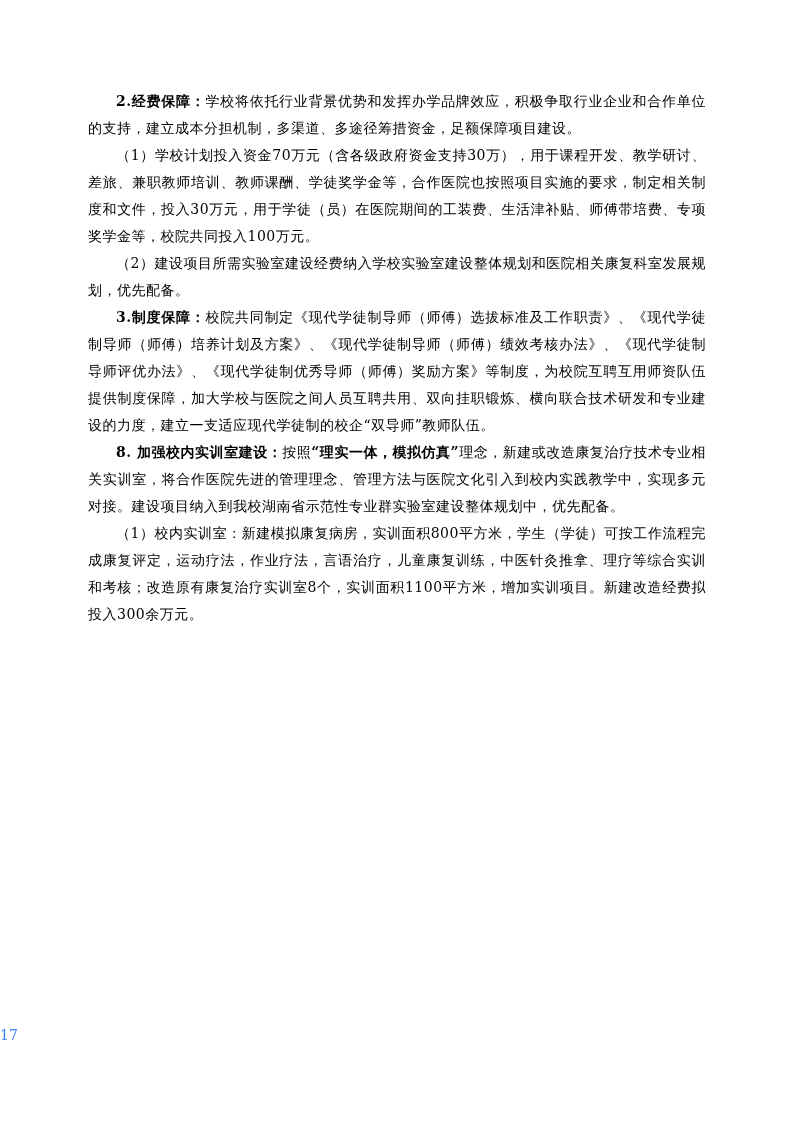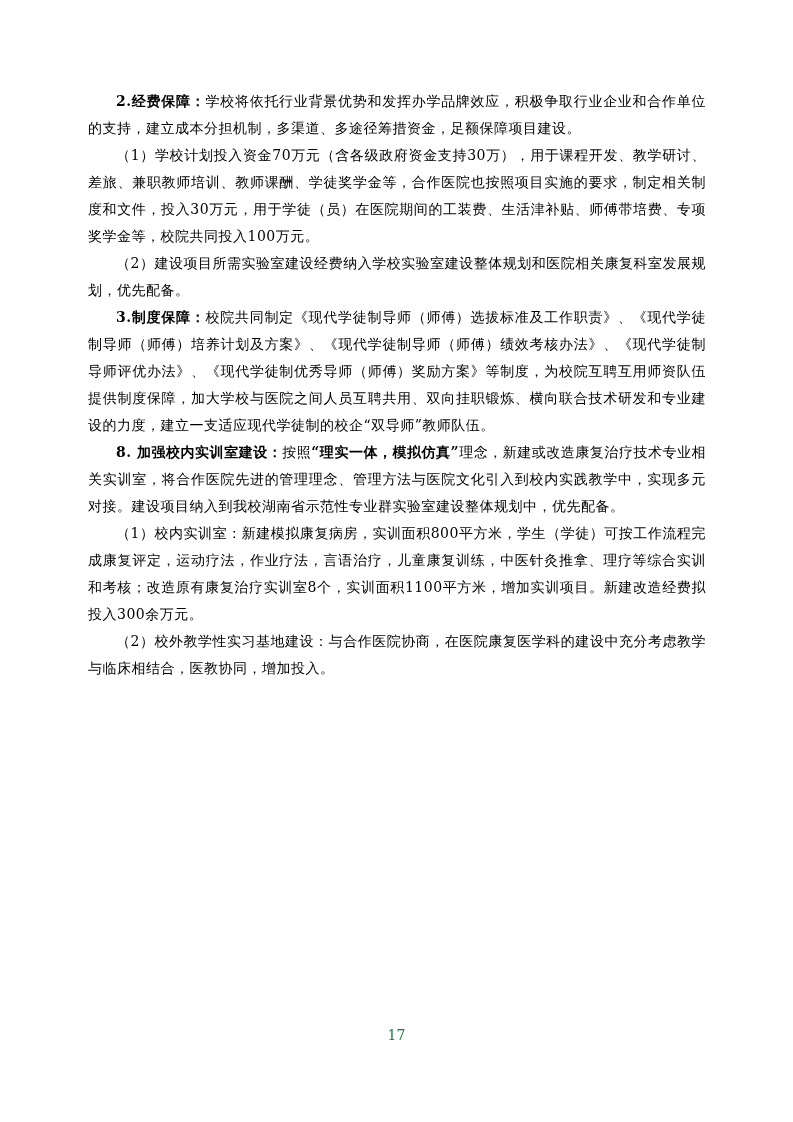--- a/index.html
+++ b/index.html
@@ -34,24 +34,24 @@
     word-break: break-all;
   }
   .bold {
     font-weight: bold;
   }
   .page-number {
     position: absolute;
     top: 1026px;
     left: 0;
     width: 100%;
-    text-align: center;
+    text-align: left;
     font-size: 14px;
     line-height: 18px;
-    color: #15803d;
+    color: #3b82f6;
   }
 </style>
 </head>
 <body>
 
 <div class="page">
   <div class="content">
 
     <p class="para"><span class="bold">2.经费保障：</span><span>学校将依托行业背景优势和发挥办学品牌效应，积极争取行业企业和合作单位的支持，建立成本分担机制，多渠道、多途径筹措资金，足额保障项目建设。</span></p>
 
@@ -60,18 +60,17 @@
     <p class="para"><span>（2）建设项目所需实验室建设经费纳入学校实验室建设整体规划和医院相关康复科室发展规划，优先配备。</span></p>
 
 
 
     <p class="para"><span class="bold">3.制度保障：</span><span>校院共同制定《现代学徒制导师（师傅）选拔标准及工作职责》、《现代学徒制导师（师傅）培养计划及方案》、《现代学徒制导师（师傅）绩效考核办法》、《现代学徒制导师评优办法》、《现代学徒制优秀导师（师傅）奖励方案》等制度，为校院互聘互用师资队伍提供制度保障，加大学校与医院之间人员互聘共用、双向挂职锻炼、横向联合技术研发和专业建设的力度，建立一支适应现代学徒制的校企“双导师”教师队伍。</span></p>
 
     <p class="para"><span class="bold">8. 加强校内实训室建设：</span><span>按照</span><span class="bold">“理实一体，模拟仿真”</span><span>理念，新建或改造康复治疗技术专业相关实训室，将合作医院先进的管理理念、管理方法与医院文化引入到校内实践教学中，实现多元对接。建设项目纳入到我校湖南省示范性专业群实验室建设整体规划中，优先配备。</span></p>
 
     <p class="para"><span>（1）校内实训室：新建模拟康复病房，实训面积800平方米，学生（学徒）可按工作流程完成康复评定，运动疗法，作业疗法，言语治疗，儿童康复训练，中医针灸推拿、理疗等综合实训和考核；改造原有康复治疗实训室8个，实训面积1100平方米，增加实训项目。新建改造经费拟投入300余万元。</span></p>
 
-    <p class="para"><span>（2）校外教学性实习基地建设：与合作医院协商，在医院康复医学科的建设中充分考虑教学与临床相结合，医教协同，增加投入。</span></p>
 
   </div>
 
   <div class="page-number">17</div>
 </div>
 
 </body></html>

